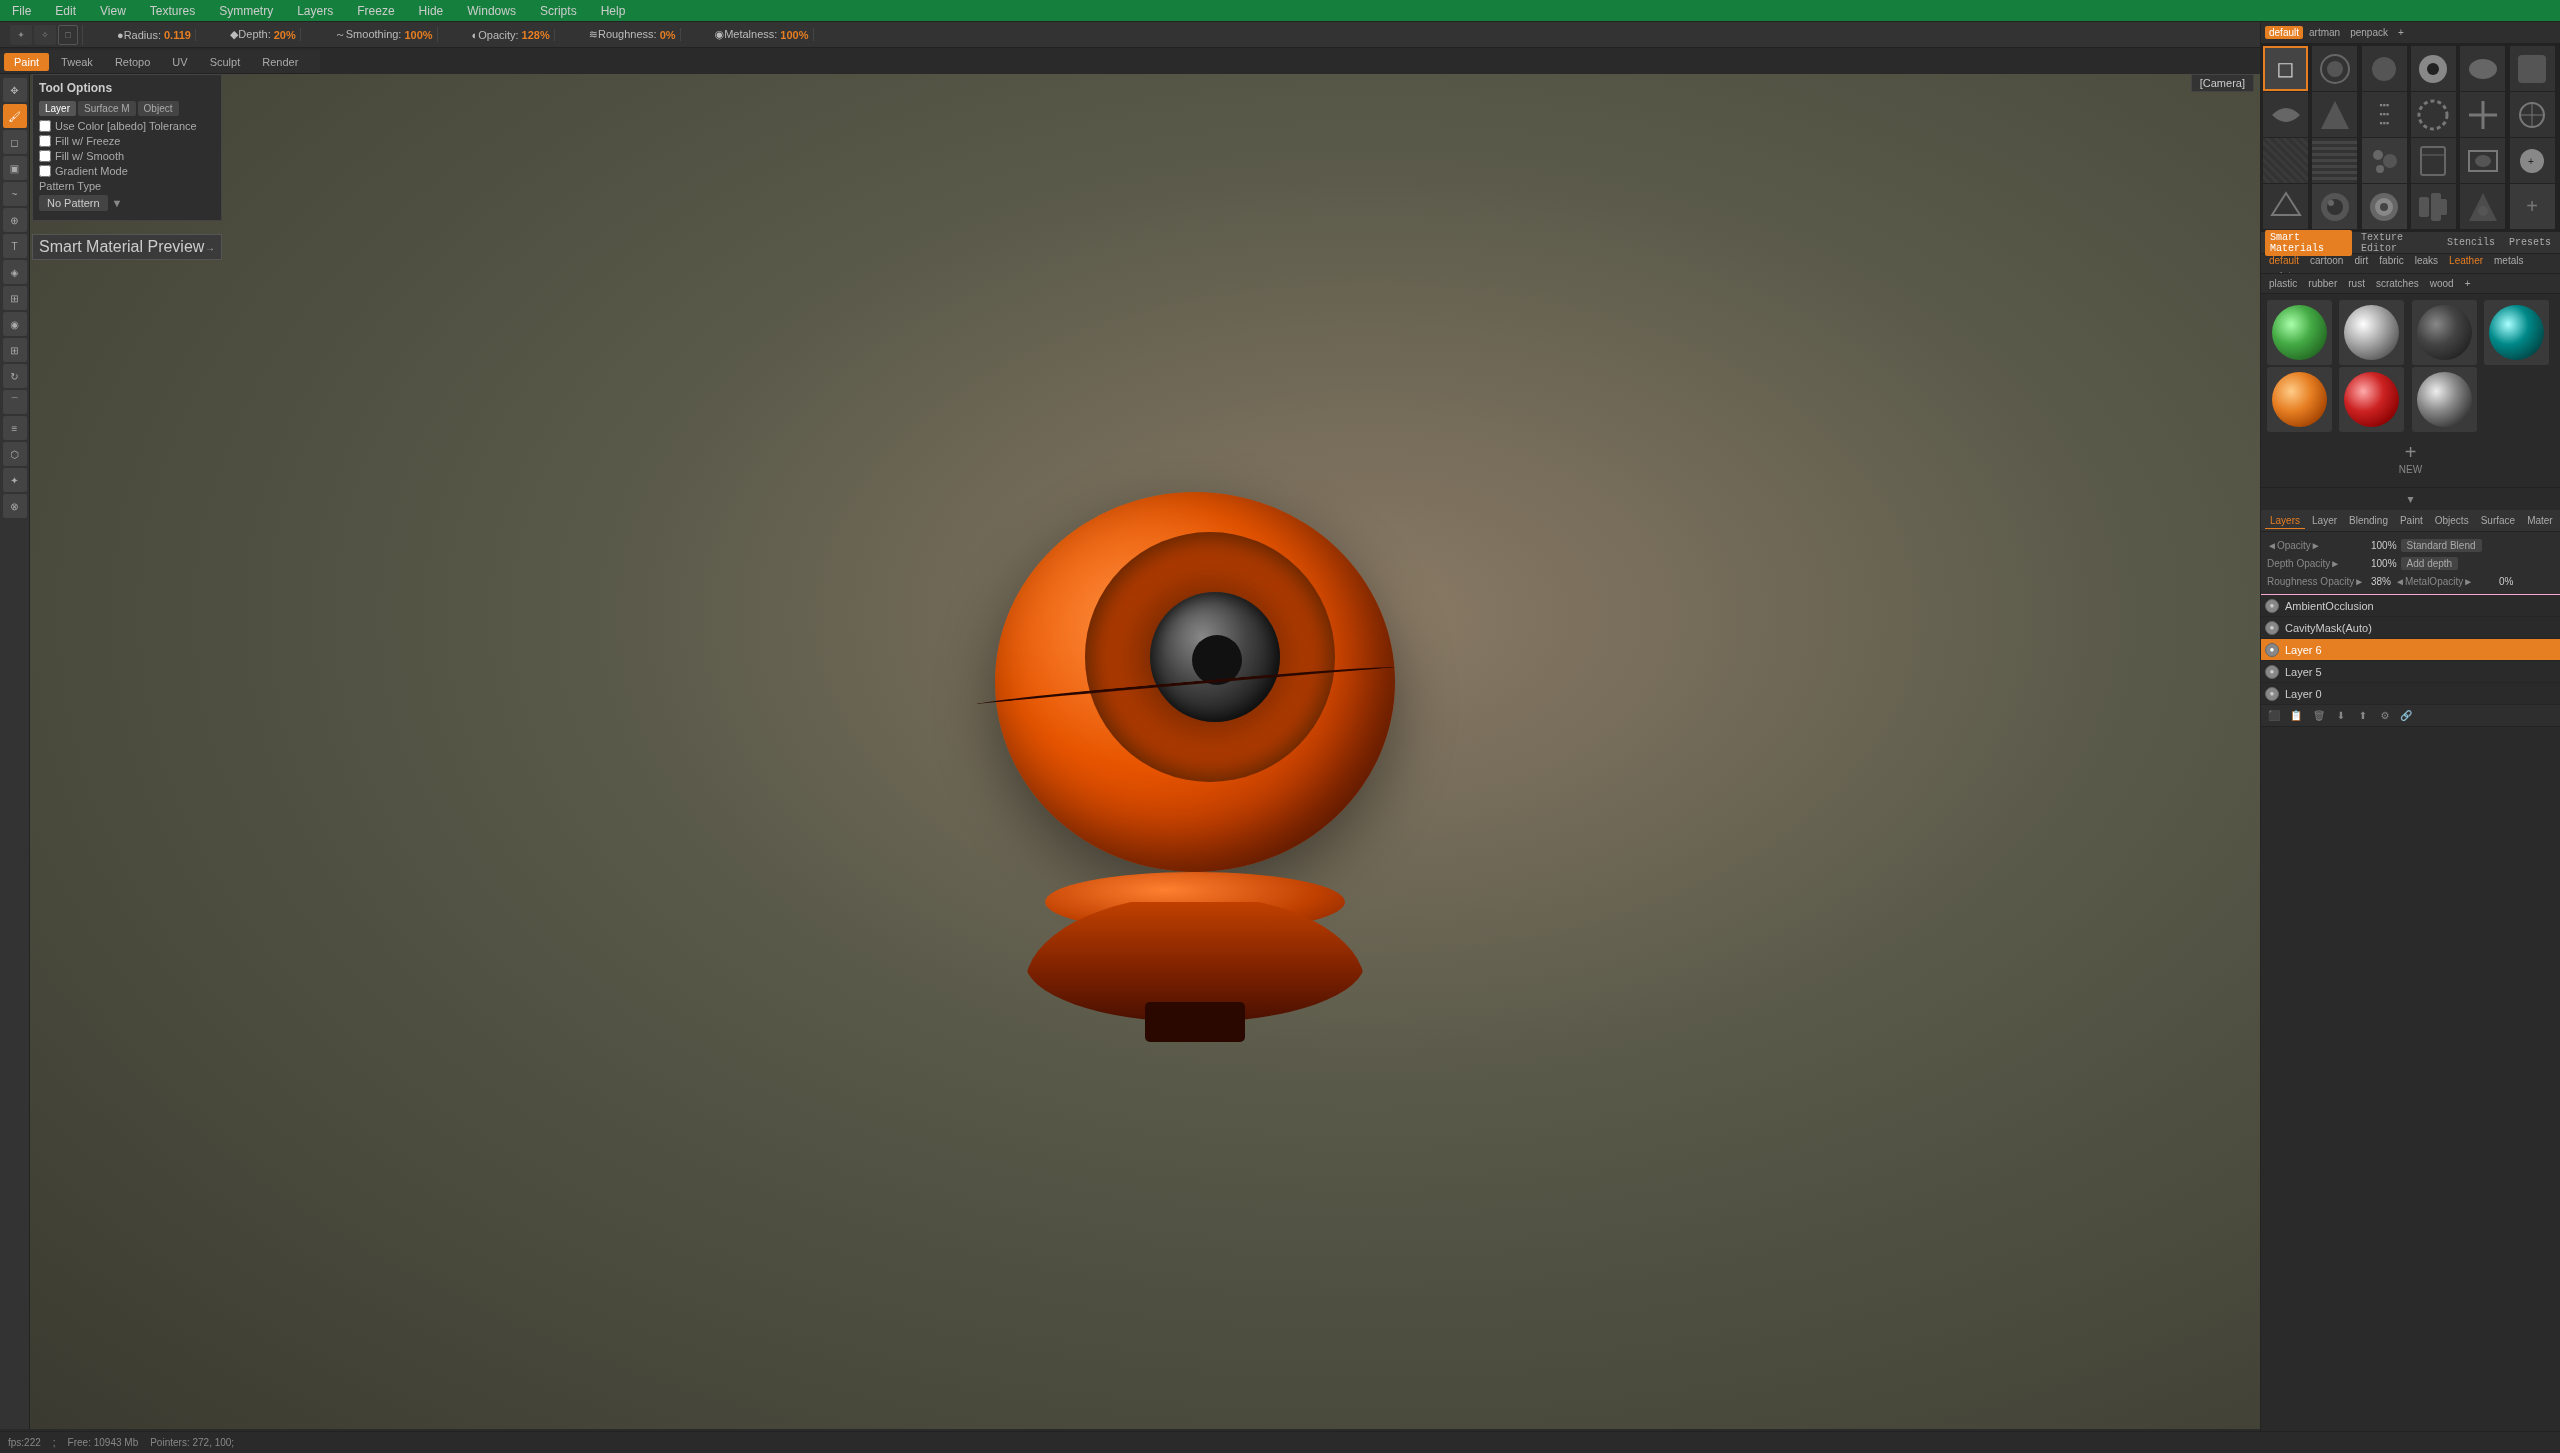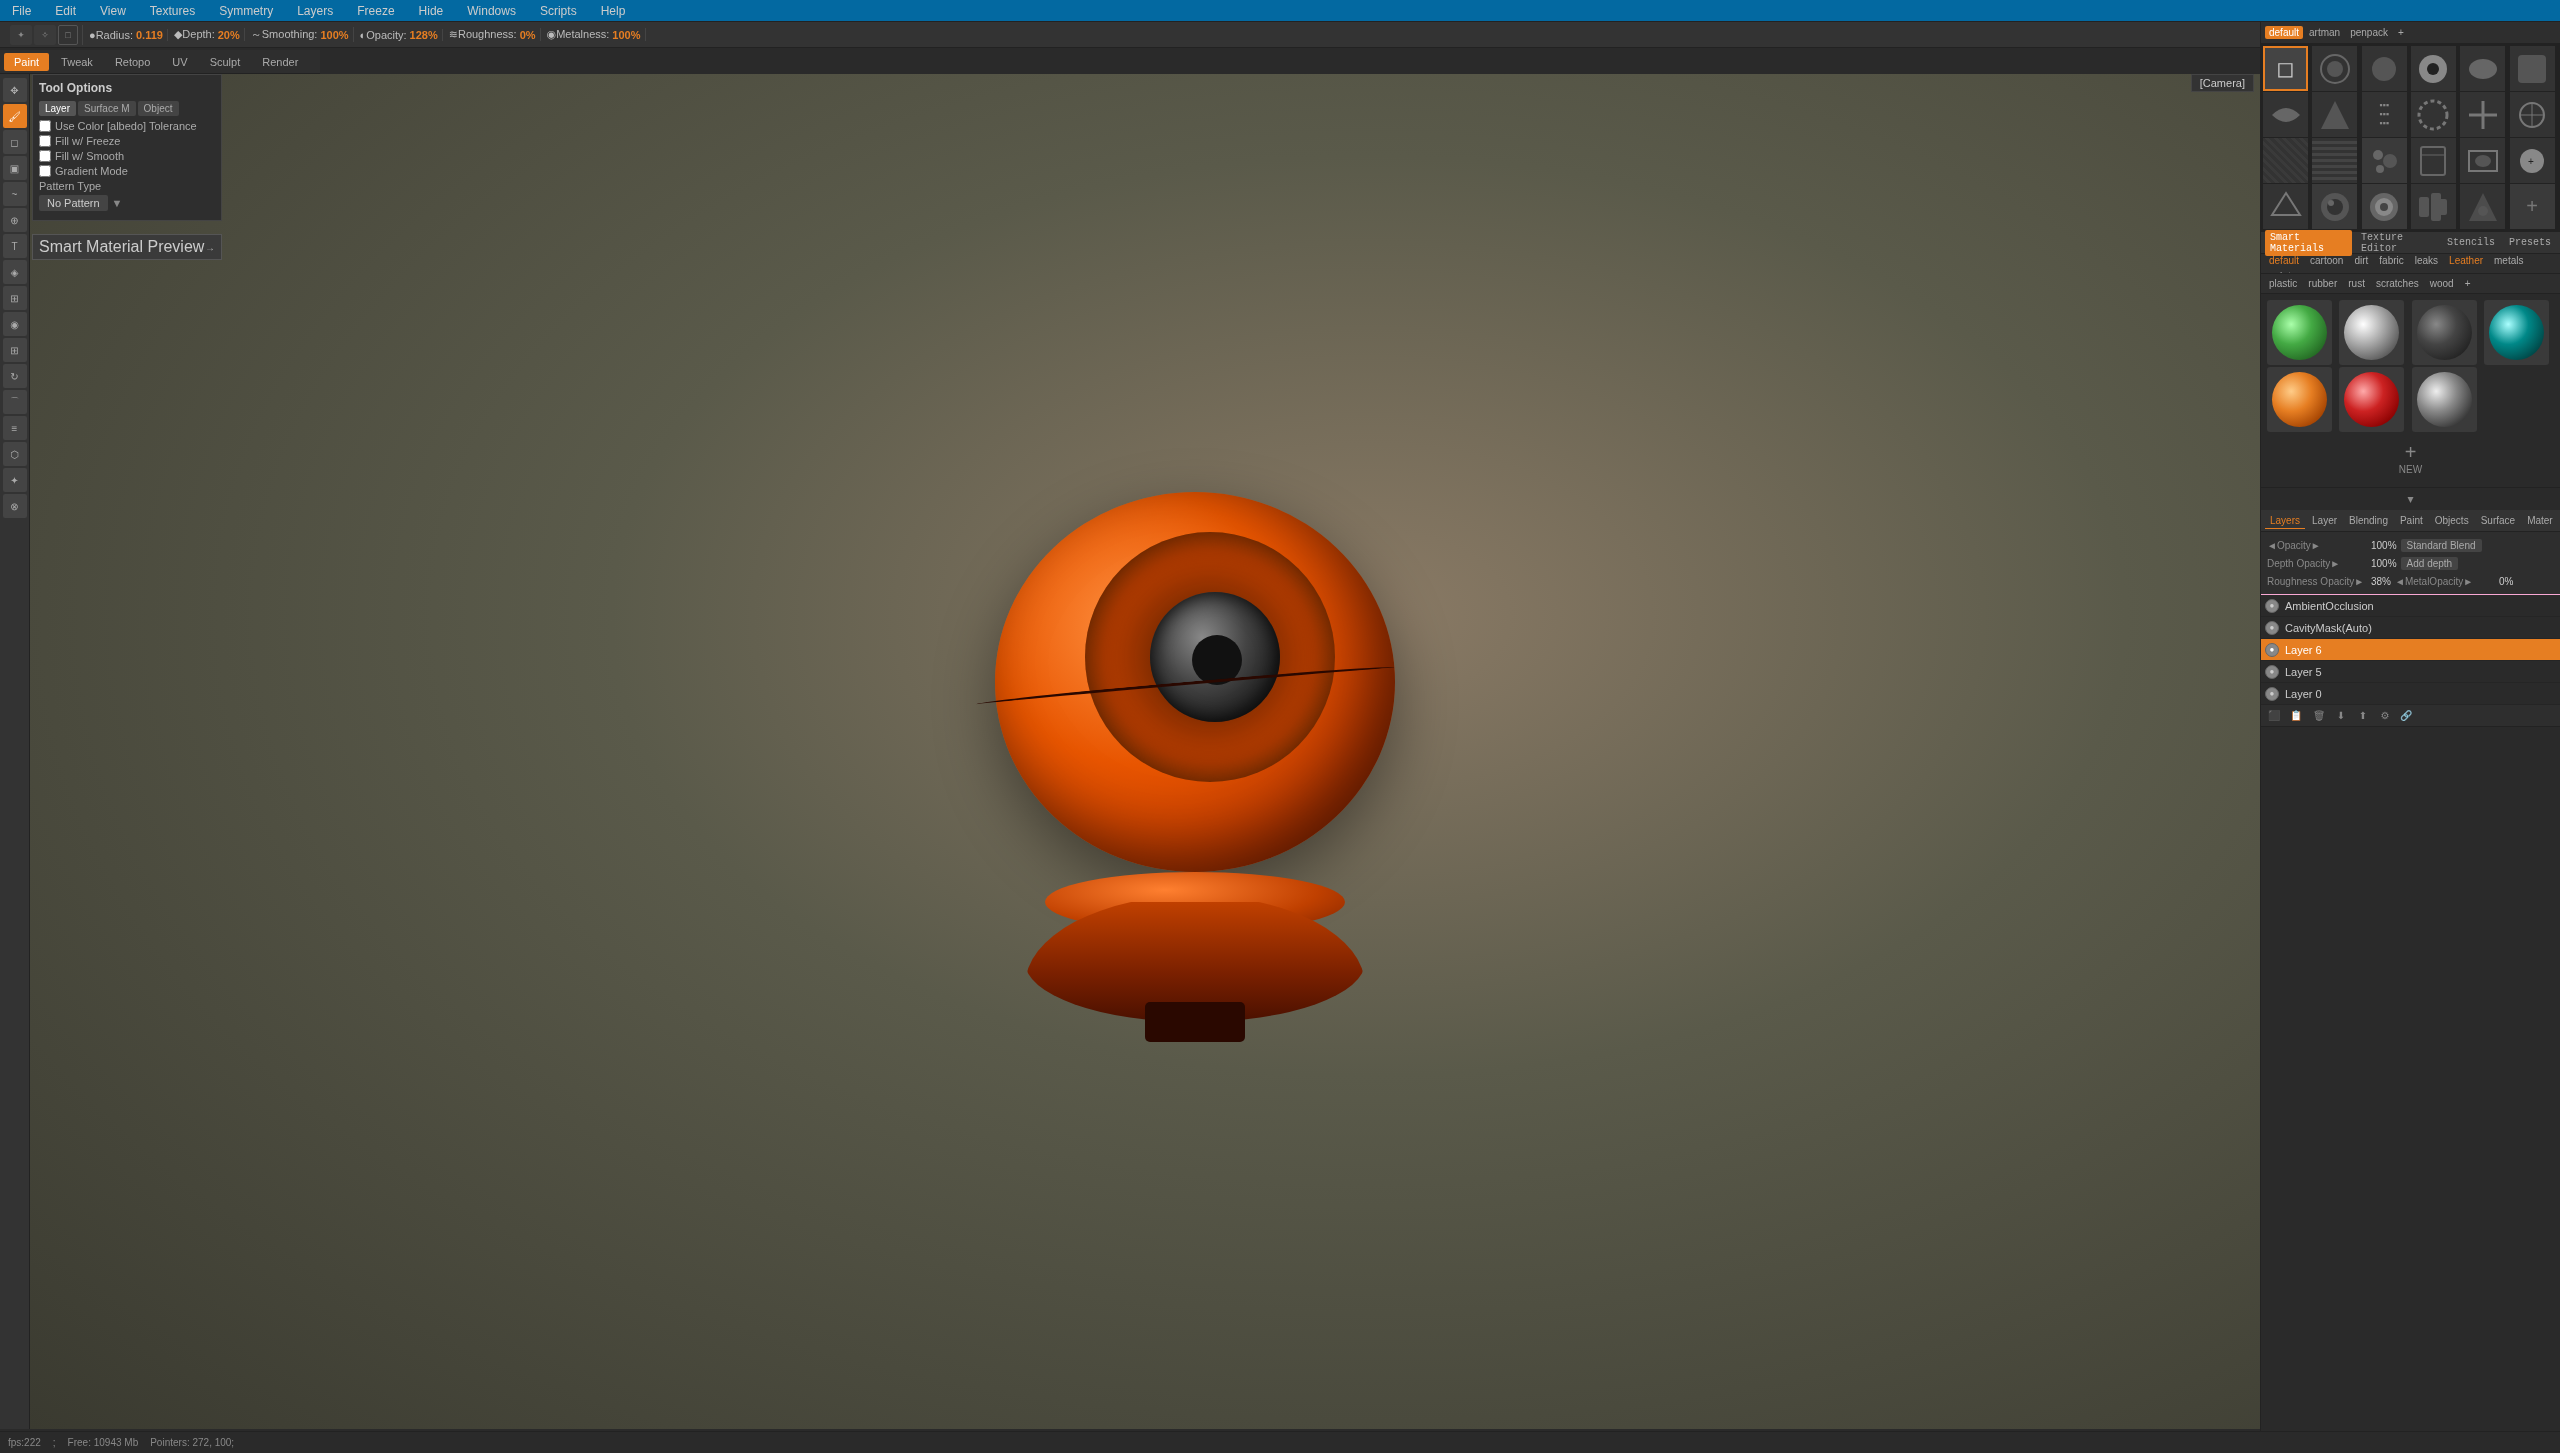--- a/index.html
+++ b/index.html
@@ -12,21 +12,21 @@
       color: #ccc;
       overflow: hidden;
       position: relative;
     }
 
     
     #top-menu {
       position: absolute;
       top: 0; left: 0; right: 0;
       height: 22px;
-      background: #0369a1;
+      background: #15803d;
       display: flex;
       align-items: center;
       padding: 0 8px;
       gap: 16px;
       z-index: 100;
       border-bottom: 1px solid #222;
     }
     .menu-item {
       font-size: 12px;
       color: #ccc;
@@ -37,20 +37,21 @@
       display: flex;
       align-items: center;
       gap: 3px;
       font-size: 11px;
       color: #bbb;
       background: #444;
       padding: 2px 6px;
       border-radius: 2px;
       cursor: pointer;
       white-space: nowrap;
+      margin-left: 28px;
     }
 
     
     #mode-tabs {
       position: absolute;
       top: 50px; left: 0;
       height: 24px;
       background: #2e2e2e;
       display: flex;
       align-items: center;

